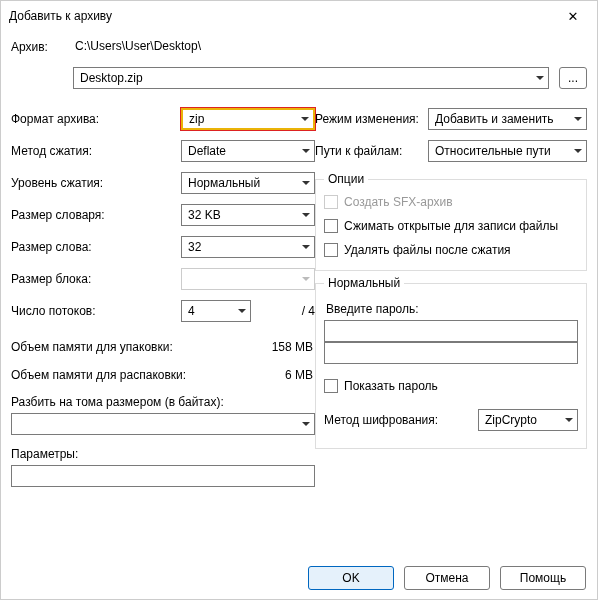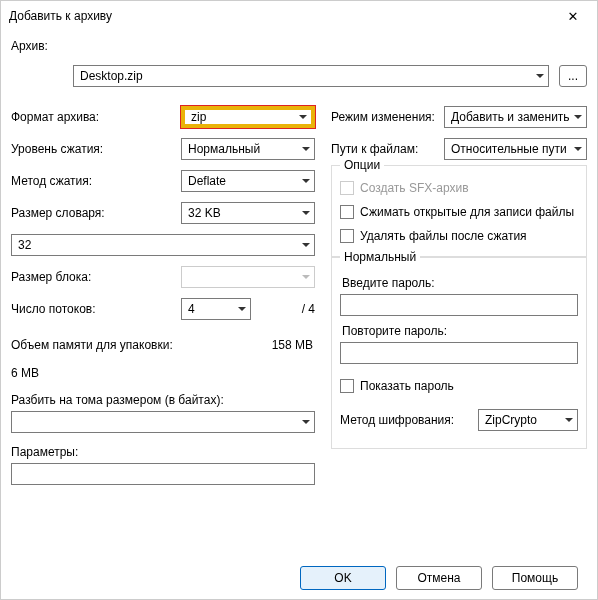--- a/index.html
+++ b/index.html
@@ -56,21 +56,21 @@
   }
   .select.disabled { border-color: #ccc; color: #888; }
   .select .caret {
     width: 0; height: 0;
     border-left: 4px solid transparent;
     border-right: 4px solid transparent;
     border-top: 4px solid #333;
     margin-left: 4px;
   }
   .select.disabled .caret { border-top-color: #bbb; }
-  .select.highlight { border: 4px solid #eab308; outline: 1px solid #d22; }
+  .select.highlight { border: 2px solid #eab308; outline: 1px solid #d22; }
   .textinput {
     height: 22px;
     border: 1px solid #7a7a7a;
     background: #fff;
     padding: 0 4px;
     display: flex;
     align-items: center;
   }
   .btn {
     height: 22px;
@@ -80,21 +80,21 @@
     align-items: center;
     justify-content: center;
     padding: 0 8px;
     border-radius: 3px;
   }
   .btn.big { height: 24px; min-width: 86px; }
   .btn.primary { border-color: #0067c0; background: #e5f1fb; }
 
   .cols {
     display: flex;
-    gap: 16px;
+    gap: 0;
   }
   .colL { flex: 0 0 304px; }
   .colR { flex: 1; }
 
   .form-row {
     display: flex;
     align-items: center;
     height: 32px;
   }
   .form-row .lblL { width: 170px; }
@@ -106,21 +106,21 @@
     align-items: center;
     height: 28px;
   }
   .info-row .ilabel { flex: 1; }
   .info-row .ivalue { text-align: right; padding-right: 2px;}
 
   .group {
     position: relative;
     border: 1px solid #ddd;
     padding: 10px 8px 8px 8px;
-    margin-top: 0;
+    margin-top: 12px;
   }
   .group .legend {
     position: absolute;
     top: -8px;
     left: 8px;
     background: #fff;
     padding: 0 4px;
     font-size: 12px;
   }
   .check-row {
@@ -136,39 +136,40 @@
     flex-shrink: 0;
   }
   .cbox.disabled { border-color: #ccc; }
   .check-row.disabled { color: #999; }
 
   .enc-label { margin: 8px 0 4px 2px; }
 
   .footer {
     position: absolute;
     bottom: 10px;
-    right: 20px;
+    right: 12px;
     display: flex;
     gap: 10px;
   }
 </style>
 </head>
 <body>
 
 <div class="titlebar">
   <div class="title">Добавить к архиву</div>
   <div class="close-btn">
     <span>✕</span>
   </div>
 </div>
 
 <div class="content">
 
   <div class="row">
     <div class="lbl">Архив:</div>
+    <div class="path-text">C:\Users\User\Desktop\</div>
   </div>
   <div class="row" style="margin-bottom:14px;">
     <div class="lbl"></div>
     <div class="select" style="flex:1;">
       <span>Desktop.zip</span>
       <span class="caret"></span>
     </div>
     <div style="width:10px;"></div>
     <div class="btn" style="width:28px;">
       <span>...</span>
@@ -183,50 +184,51 @@
         <div class="lblL">Формат архива:</div>
         <div class="ctrlL">
           <div class="select highlight">
             <span>zip</span>
             <span class="caret"></span>
           </div>
         </div>
       </div>
 
       <div class="form-row">
+        <div class="lblL">Метод сжатия:</div>
+        <div class="ctrlL">
+          <div class="select">
+            <span>Deflate</span>
+            <span class="caret"></span>
+          </div>
+        </div>
+      </div>
+
+      <div class="form-row">
         <div class="lblL">Уровень сжатия:</div>
         <div class="ctrlL">
           <div class="select">
             <span>Нормальный</span>
             <span class="caret"></span>
           </div>
         </div>
       </div>
 
       <div class="form-row">
-        <div class="lblL">Метод сжатия:</div>
-        <div class="ctrlL">
-          <div class="select">
-            <span>Deflate</span>
-            <span class="caret"></span>
-          </div>
-        </div>
-      </div>
-
-      <div class="form-row">
         <div class="lblL">Размер словаря:</div>
         <div class="ctrlL">
           <div class="select">
             <span>32 KB</span>
             <span class="caret"></span>
           </div>
         </div>
       </div>
 
       <div class="form-row">
+        <div class="lblL">Размер слова:</div>
         <div class="ctrlL">
           <div class="select">
             <span>32</span>
             <span class="caret"></span>
           </div>
         </div>
       </div>
 
       <div class="form-row">
         <div class="lblL">Размер блока:</div>
@@ -250,20 +252,21 @@
       </div>
 
       <div style="height:6px;"></div>
 
       <div class="info-row">
         <div class="ilabel">Объем памяти для упаковки:</div>
         <div class="ivalue">158 MB</div>
       </div>
 
       <div class="info-row">
+        <div class="ilabel">Объем памяти для распаковки:</div>
         <div class="ivalue">6 MB</div>
       </div>
 
       <div style="height:6px;"></div>
       <div>Разбить на тома размером (в байтах):</div>
       <div style="height:4px;"></div>
       <div class="select" style="width:100%;">
         <span></span>
         <span class="caret"></span>
       </div>
@@ -314,21 +317,20 @@
           <span>Удалять файлы после сжатия</span>
         </div>
       </div>
 
       <div class="group" style="padding-bottom:12px;">
         <div class="legend">Нормальный</div>
 
         <div class="enc-label">Введите пароль:</div>
         <div class="textinput" style="width:100%;"></div>
 
-        <div class="enc-label">Повторите пароль:</div>
         <div class="textinput" style="width:100%;"></div>
 
         <div style="height:10px;"></div>
         <div class="check-row">
           <div class="cbox"></div>
           <span>Показать пароль</span>
         </div>
 
         <div style="height:6px;"></div>
         <div class="form-row" style="gap:8px;">

